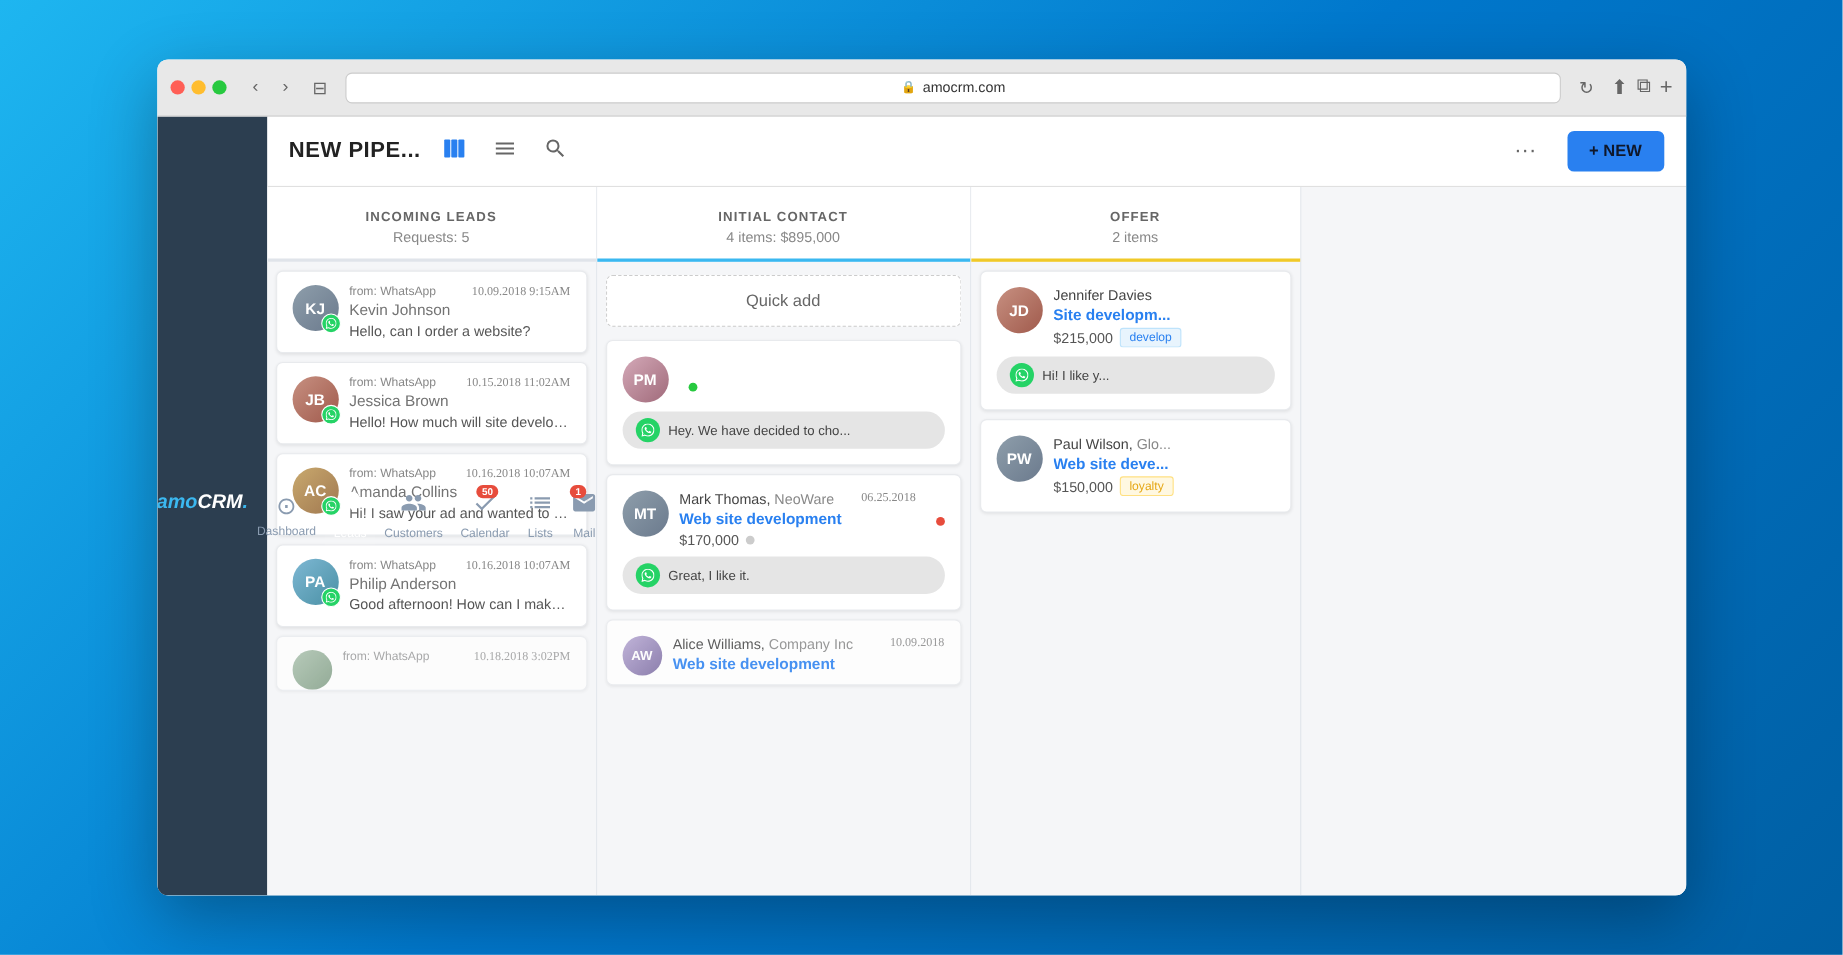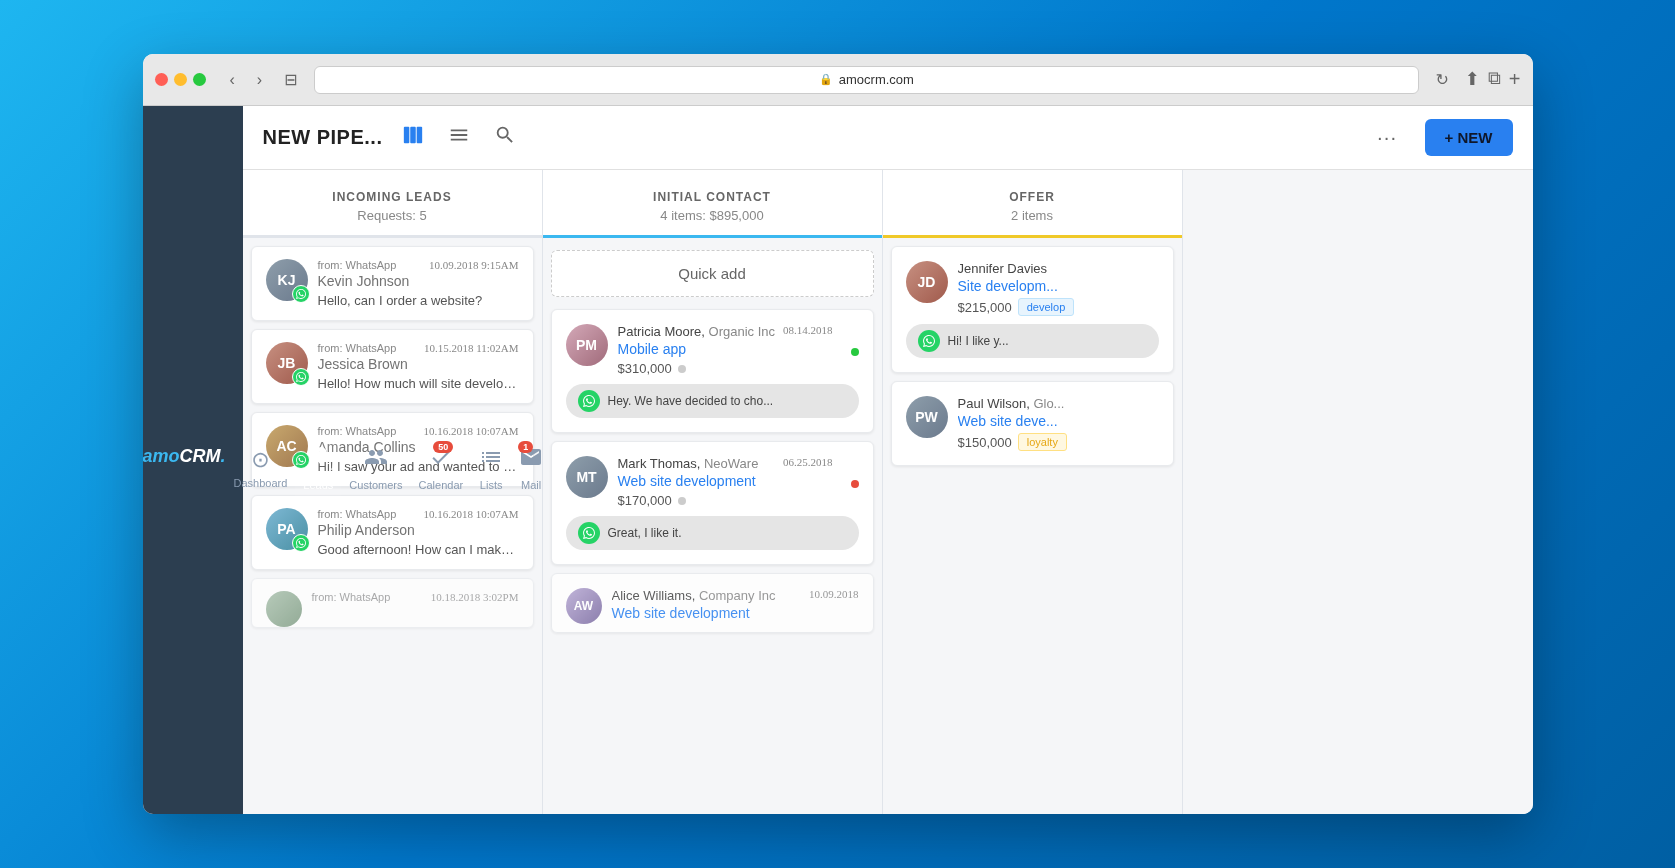--- a/index.html
+++ b/index.html
@@ -279,21 +279,21 @@
       border: 1px solid #e8eaed;
       cursor: pointer;
     }
     .crm-card-header {
       display: flex;
       align-items: flex-start;
       gap: 10px;
     }
     .crm-card-body { margin-top: 8px; }
     .crm-name { font-size: 13px; color: #444; }
-    .crm-deal { font-size: 14px; color: #2980f0; font-weight: 400; margin-top: 2px; }
+    .crm-deal { font-size: 14px; color: #2980f0; font-weight: 700; margin-top: 2px; }
     .crm-amount {
       font-size: 13px;
       color: #555;
       display: flex;
       align-items: center;
       gap: 6px;
       margin-top: 4px;
     }
     .dot {
       width: 8px;
@@ -597,34 +597,20 @@
             <div class="col-title">INITIAL CONTACT</div>
             <div class="col-subtitle">4 items: $895,000</div>
           </div>
           <div class="kanban-cards">
 
             <div class="quick-add-btn">Quick add</div>
 
             <div class="crm-card">
               <div class="crm-card-header">
                 <div class="person-avatar pa-7">PM</div>
-                <div style="flex:1; min-width:0;">
-                  <div style="display:flex; justify-content:space-between; align-items:flex-start;">
-                    <div class="crm-name truncate">
-                      <span>Patricia Moore,</span>
-                      <span style="color:#888;">Organic Inc</span>
-                    </div>
-                    <span class="card-date">08.14.2018</span>
-                  </div>
-                  <div class="crm-deal">Mobile app</div>
-                  <div class="crm-amount">
-                    <span>$310,000</span>
-                    <span class="dot"></span>
-                  </div>
-                </div>
                 <span class="dot green" style="margin-left:8px; margin-top:24px;"></span>
               </div>
               <div class="crm-card-body">
                 <div class="whatsapp-msg">
                   <div class="wa-icon">
                     <svg width="12" height="12" viewBox="0 0 24 24" fill="white">
                       <path d="M17.472 14.382c-.297-.149-1.758-.867-2.03-.967-.273-.099-.471-.148-.67.15-.197.297-.767.966-.94 1.164-.173.199-.347.223-.644.075-.297-.15-1.255-.463-2.39-1.475-.883-.788-1.48-1.761-1.653-2.059-.173-.297-.018-.458.13-.606.134-.133.298-.347.446-.52.149-.174.198-.298.298-.497.099-.198.05-.371-.025-.52-.075-.149-.669-1.612-.916-2.207-.242-.579-.487-.5-.669-.51-.173-.008-.371-.01-.57-.01-.198 0-.52.074-.792.372-.272.297-1.04 1.016-1.04 2.479 0 1.462 1.065 2.875 1.213 3.074.149.198 2.096 3.2 5.077 4.487.709.306 1.262.489 1.694.625.712.227 1.36.195 1.871.118.571-.085 1.758-.719 2.006-1.413.248-.694.248-1.289.173-1.413-.074-.124-.272-.198-.57-.347m-5.421 7.403h-.004a9.87 9.87 0 01-5.031-1.378l-.361-.214-3.741.982.998-3.648-.235-.374a9.86 9.86 0 01-1.51-5.26c.001-5.45 4.436-9.884 9.888-9.884 2.64 0 5.122 1.03 6.988 2.898a9.825 9.825 0 012.893 6.994c-.003 5.45-4.437 9.884-9.885 9.884m8.413-18.297A11.815 11.815 0 0012.05 0C5.495 0 .16 5.335.157 11.892c0 2.096.547 4.142 1.588 5.945L.057 24l6.305-1.654a11.882 11.882 0 005.683 1.448h.005c6.554 0 11.89-5.335 11.893-11.893a11.821 11.821 0 00-3.48-8.413Z"></path>
                     </svg>
                   </div>
                   <span>Hey. We have decided to cho...</span>

